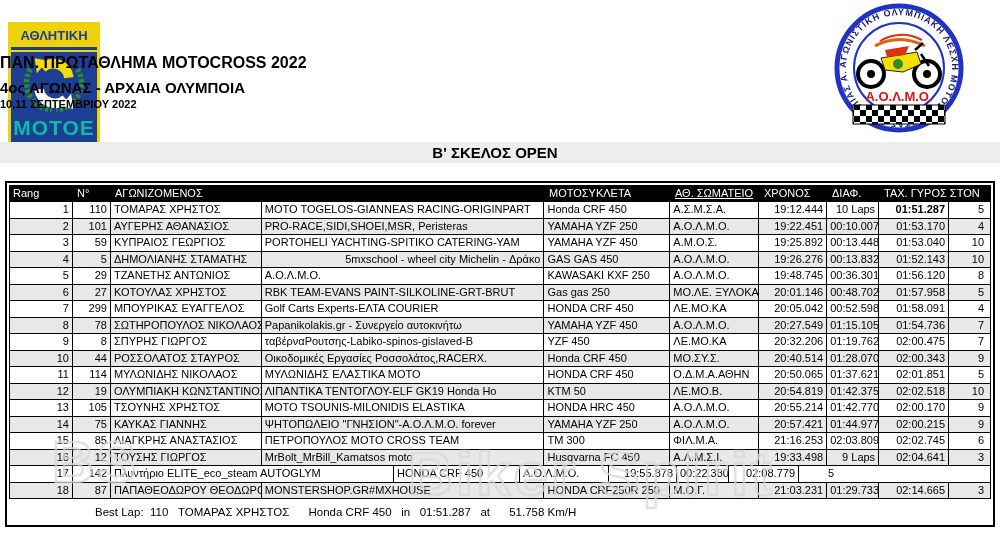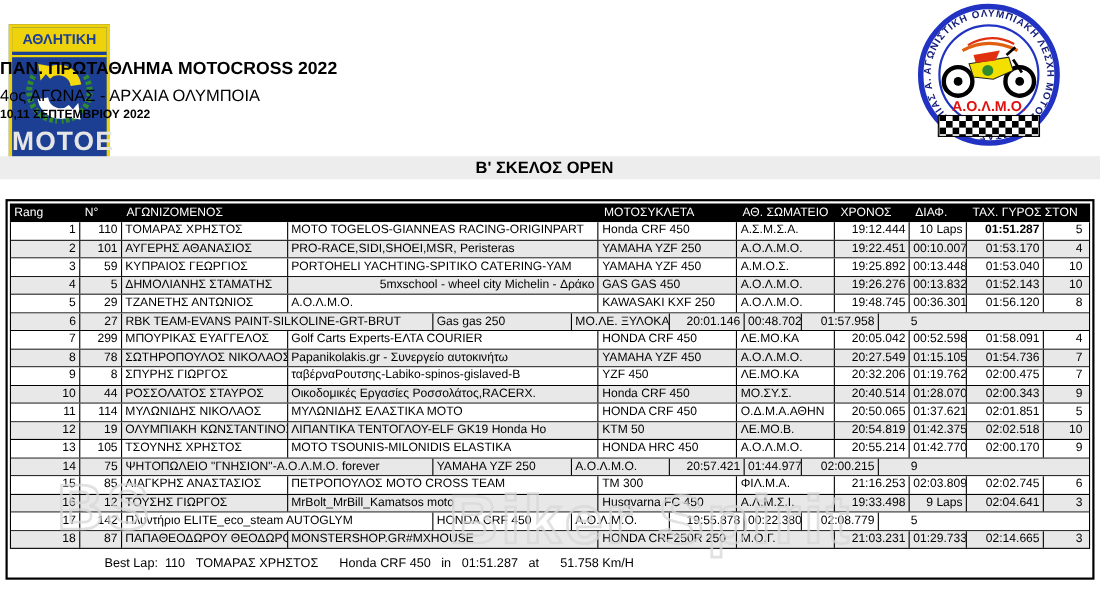--- a/index.html
+++ b/index.html
@@ -3,33 +3,33 @@
 <meta charset="utf-8">
 <style>
   html,body{margin:0;padding:0;background:#fff;}
   body{width:1000px;height:537px;position:relative;overflow:hidden;
        font-family:"Liberation Sans","DejaVu Sans",sans-serif;color:#000;}
   .abs{position:absolute;}
 
   
   .titles{left:0;top:54px;width:936px;text-align:left;}
   .title-main{font-size:16px;font-weight:bold;}
-  .title-sub{font-size:15px;font-weight:normal;margin-top:7px;}
+  .title-sub{font-size:15px;font-weight:bold;margin-top:7px;}
   .title-date{font-size:11px;font-weight:bold;margin-top:2px;}
   .heat-band{left:0;top:142px;width:990px;height:21px;background:#ededed;
              text-align:center;font-size:15px;font-weight:bold;line-height:21px;
              padding-right:50px;box-sizing:content-box;}
 
   
   .motoe{left:8px;top:22px;width:92px;height:128px;background:#1c3f94;
          border:3px solid #eed20c;box-sizing:border-box;text-align:center;}
   .motoe .band{background:#eed20c;color:#1c3f94;font-weight:bold;font-size:13px;
                height:22px;line-height:22px;letter-spacing:0;}
   .motoe .sep{height:2px;background:#eed20c;margin-top:3px;}
-  .motoe .motoe-txt{color:#e5e5e5;font-weight:bold;font-size:24px;letter-spacing:1px;
+  .motoe .motoe-txt{color:#14b8a6;font-weight:bold;font-size:21px;letter-spacing:1px;
                     line-height:20px;}
 
   
   .rtable{left:5px;top:181px;width:990px;border:2px solid #000;background:#fff;
           box-sizing:border-box;padding:2px;}
   .thead{display:flex;background:#000;color:#fff;height:17px;line-height:17px;
          font-size:11px;}
   .thead .hcell{padding-left:4px;box-sizing:border-box;white-space:nowrap;overflow:hidden;}
   .rows{border-left:1px solid #000;border-right:1px solid #000;}
   .trow{display:flex;height:15.5px;border-bottom:1px solid #000;background:#fff;}
@@ -40,21 +40,21 @@
   .c-num{width:38px;text-align:right;}
   .c-name{width:151px;}
   .c-sponsor{width:283px;}
   .c-moto{width:126px;}
   .c-club{width:89px;}
   .c-time{width:68px;text-align:right;}
   .c-diff{width:52px;text-align:right;}
   .c-fast{width:70px;text-align:right;}
   .c-lap{width:41px;text-align:right;border-right:none;padding-right:6px;}
   .h-rang{width:64px;} .h-num{width:38px;} .h-name{width:151px;} .h-sponsor{width:283px;margin-top:21px;}
-  .h-moto{width:126px;} .h-club{width:89px;} .h-time{width:68px;} .h-diff{width:52px;}
+  .h-moto{width:126px;} .h-club{width:89px;text-decoration:underline;} .h-time{width:68px;} .h-diff{width:52px;}
   .h-fastspan{width:111px;}
   .cell.bold{font-weight:bold;}
   .cell.r-align{text-align:right;}
   .tfoot{height:24px;line-height:26px;font-size:11.5px;padding-left:86px;
          white-space:pre;}
 
   
   .wm{font-weight:bold;color:transparent;-webkit-text-stroke:2.5px #d8d8d8;
       pointer-events:none;z-index:5;letter-spacing:3px;opacity:.75;}
   .wm-bs{left:52px;top:428px;font-size:58px;}
@@ -186,20 +186,21 @@
         <div class="cell c-moto">KAWASAKI KXF 250</div>
         <div class="cell c-club">Α.Ο.Λ.Μ.Ο.</div>
         <div class="cell c-time">19:48.745</div>
         <div class="cell c-diff">00:36.301</div>
         <div class="cell c-fast">01:56.120</div>
         <div class="cell c-lap">8</div>
       </div>
       <div class="trow stripe">
         <div class="cell c-rang">6</div>
         <div class="cell c-num">27</div>
+        <div class="cell c-name">ΚΟΤΟΥΛΑΣ ΧΡΗΣΤΟΣ</div>
         <div class="cell c-sponsor">RBK TEAM-EVANS PAINT-SILKOLINE-GRT-BRUT</div>
         <div class="cell c-moto">Gas gas 250</div>
         <div class="cell c-club">ΜΟ.ΛΕ. ΞΥΛΟΚΑ</div>
         <div class="cell c-time">20:01.146</div>
         <div class="cell c-diff">00:48.702</div>
         <div class="cell c-fast">01:57.958</div>
         <div class="cell c-lap">5</div>
       </div>
       <div class="trow">
         <div class="cell c-rang">7</div>
@@ -281,20 +282,21 @@
         <div class="cell c-moto">HONDA HRC 450</div>
         <div class="cell c-club">Α.Ο.Λ.Μ.Ο.</div>
         <div class="cell c-time">20:55.214</div>
         <div class="cell c-diff">01:42.770</div>
         <div class="cell c-fast">02:00.170</div>
         <div class="cell c-lap">9</div>
       </div>
       <div class="trow stripe">
         <div class="cell c-rang">14</div>
         <div class="cell c-num">75</div>
+        <div class="cell c-name">ΚΑΥΚΑΣ ΓΙΑΝΝΗΣ</div>
         <div class="cell c-sponsor">ΨΗΤΟΠΩΛΕΙΟ "ΓΝΗΣΙΟΝ"-Α.Ο.Λ.Μ.Ο. forever</div>
         <div class="cell c-moto">YAMAHA YZF 250</div>
         <div class="cell c-club">Α.Ο.Λ.Μ.Ο.</div>
         <div class="cell c-time">20:57.421</div>
         <div class="cell c-diff">01:44.977</div>
         <div class="cell c-fast">02:00.215</div>
         <div class="cell c-lap">9</div>
       </div>
       <div class="trow">
         <div class="cell c-rang">15</div>

